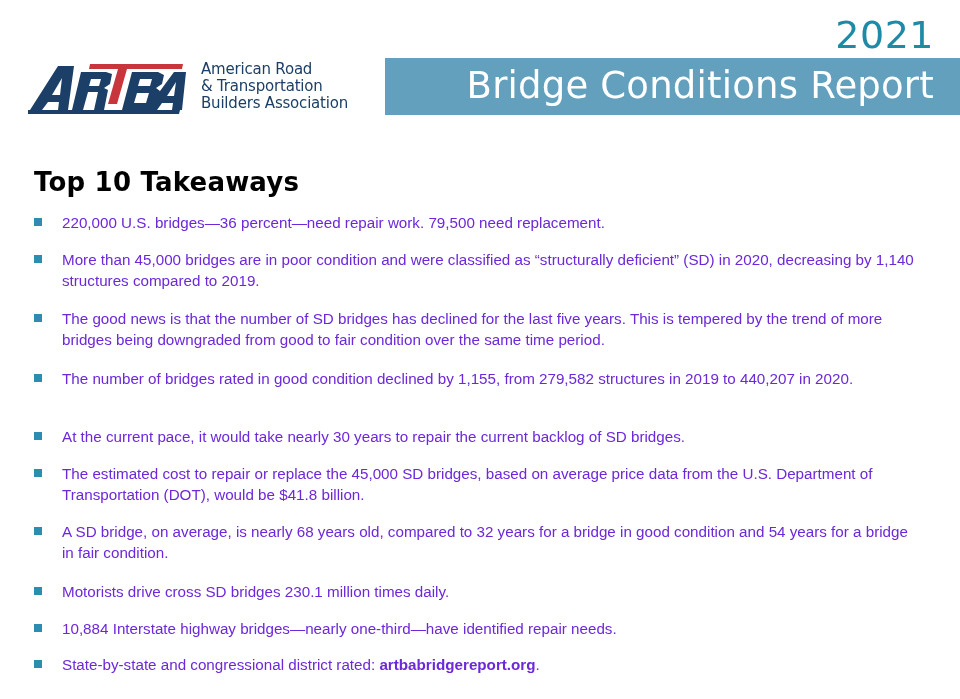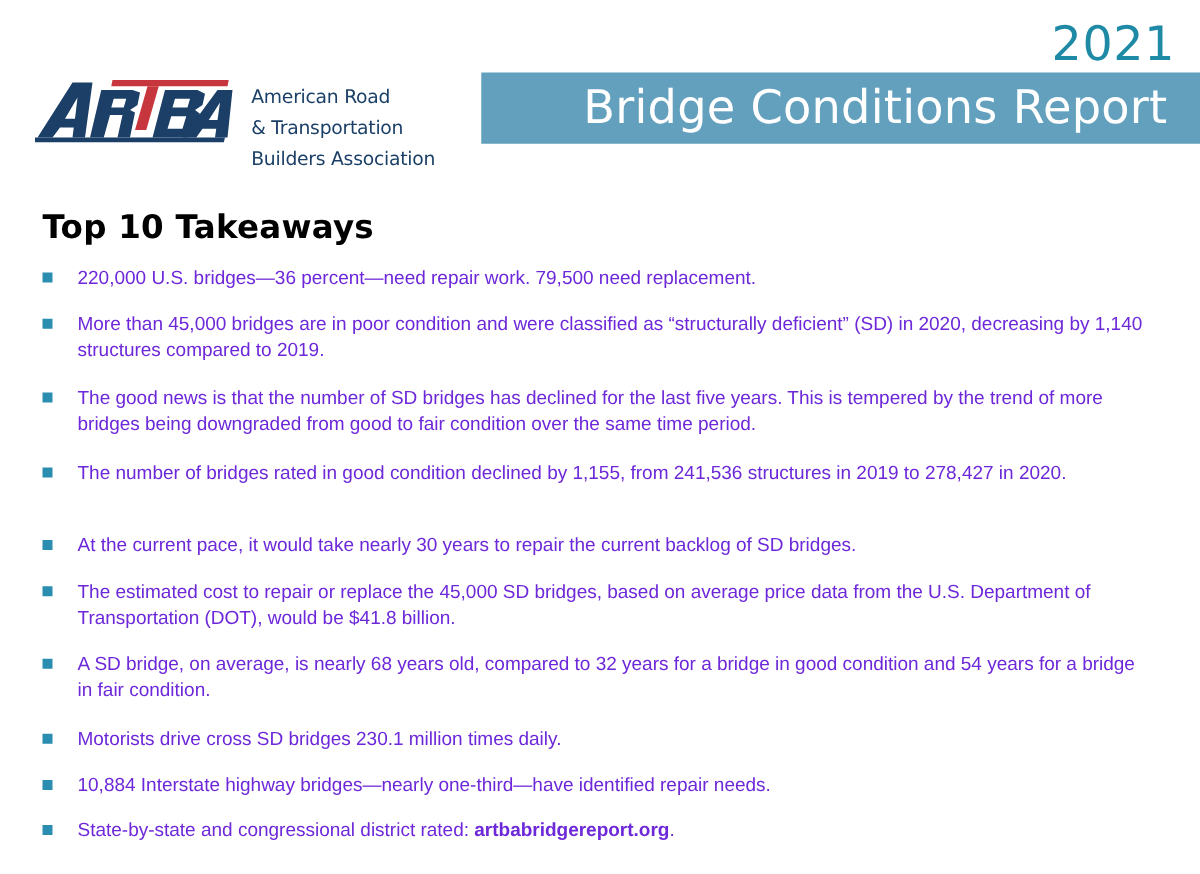--- a/index.html
+++ b/index.html
@@ -10,23 +10,23 @@
     position: relative;
     color: #231f20;
   }
   .header { position: absolute; left: 0; top: 0; width: 960px; height: 140px; }
   .logo { position: absolute; left: 28px; top: 60px; width: 160px; height: 54px; }
   .org-name {
     position: absolute; left: 201px; top: 61px;
     color: #1b3f66; font-size: 15px; line-height: 17px;
     font-family: "DejaVu Sans", sans-serif; letter-spacing: -0.2px;
   }
-  .org-name div { white-space: nowrap; margin-top: 8px; }
+  .org-name div { white-space: nowrap; }
   .year {
-    position: absolute; right: 20px; top: 14px;
+    position: absolute; right: 26px; top: 14px;
     color: #1f8aa6; font-size: 38px; line-height: 42px;
     font-family: "DejaVu Sans", sans-serif; font-weight: normal;
     letter-spacing: 0.5px;
   }
   .banner {
     position: absolute; left: 385px; top: 58px; width: 575px; height: 57px;
     background: #63a0bd;
   }
   .banner-title {
     position: absolute; right: 26px; top: 5px;
@@ -105,21 +105,21 @@
   <div class="item" style="top:249px">
     <span class="bullet"></span>
     <div class="item-text">More than 45,000 bridges are in poor condition and were classified as “structurally deficient” (SD) in 2020, decreasing by 1,140 structures compared to 2019.</div>
   </div>
   <div class="item" style="top:308px">
     <span class="bullet"></span>
     <div class="item-text">The good news is that the number of SD bridges has declined for the last five years. This is tempered by the trend of more bridges being downgraded from good to fair condition over the same time period.</div>
   </div>
   <div class="item" style="top:368px">
     <span class="bullet"></span>
-    <div class="item-text">The number of bridges rated in good condition declined by 1,155, from 241,536 structures in 2019 to 278,427 in 2020.</div>
+    <div class="item-text">The number of bridges rated in good condition declined by 1,155, from 279,582 structures in 2019 to 440,207 in 2020.</div>
   </div>
   <div class="item" style="top:426px">
     <span class="bullet"></span>
     <div class="item-text">At the current pace, it would take nearly 30 years to repair the current backlog of SD bridges.</div>
   </div>
   <div class="item" style="top:463px">
     <span class="bullet"></span>
     <div class="item-text">The estimated cost to repair or replace the 45,000 SD bridges, based on average price data from the U.S. Department of Transportation (DOT), would be $41.8 billion.</div>
   </div>
   <div class="item" style="top:521px">

